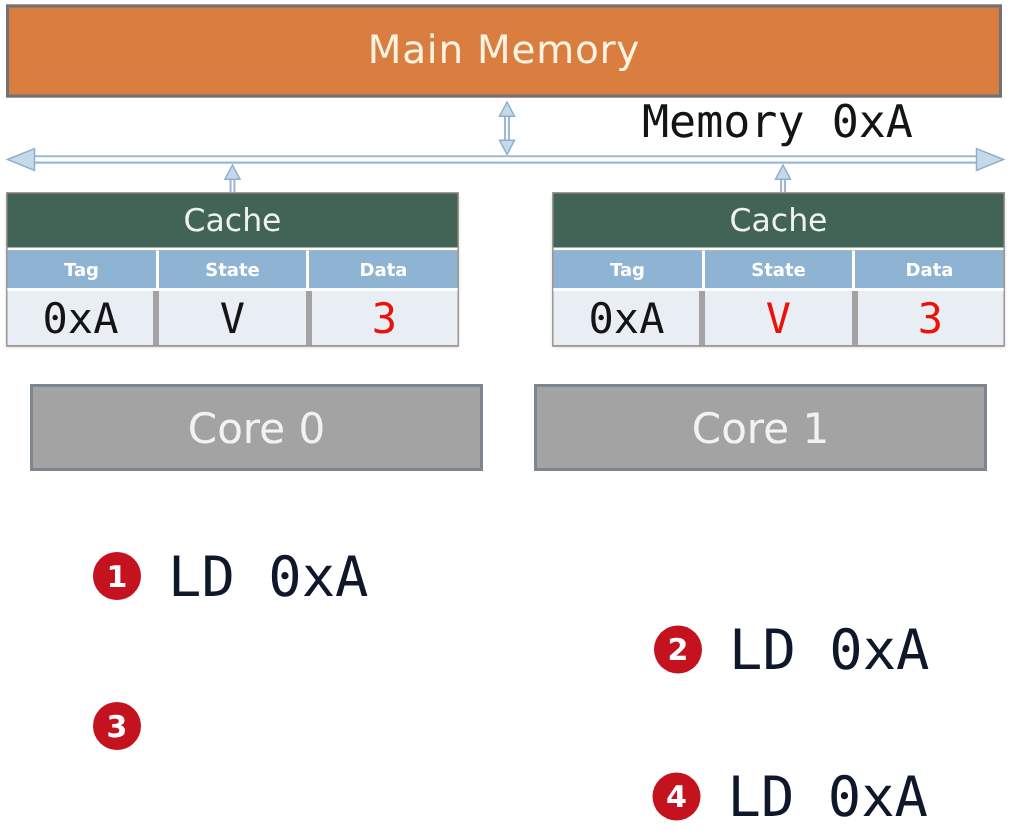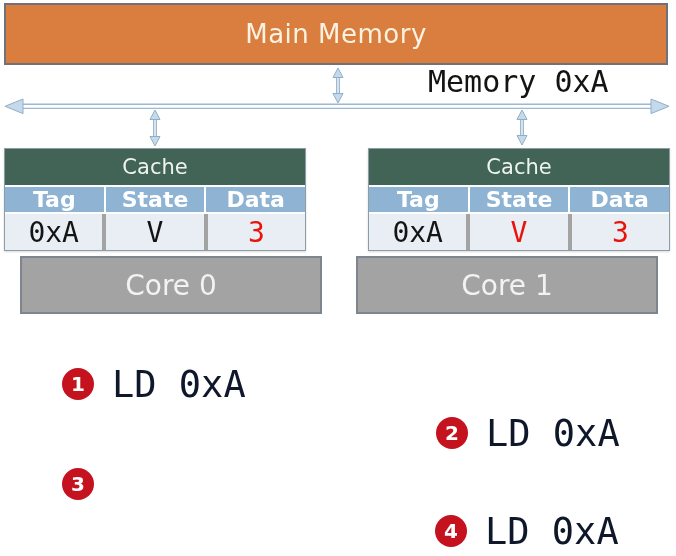--- a/index.html
+++ b/index.html
@@ -25,36 +25,36 @@
 
   
   .bus-label {
     position:absolute; left:428px; top:64px;
     font-family:"DejaVu Sans Mono", monospace; font-size:30px; color:#141414;
     white-space:nowrap;
   }
 
   
   .cache-card {
-    position:absolute; top:148px; width:300px;
+    position:absolute; top:128px; width:300px;
     border:1px solid #8e9ca8;
     box-shadow:0 1px 2px rgba(0,0,0,0.15);
     background:#f97316;
   }
   .cache-card.c-left { left:4px; }
   .cache-card.c-right { left:368px; }
   .cache-title {
     height:36px; background:#416457; color:#eef3ef;
     display:flex; align-items:center; justify-content:center;
     font-size:21px; border-bottom:2px solid #fbfdff;
   }
   .cache-cols { display:flex; height:25px; background:#8fb3d3; }
   .cache-col {
     flex:1; display:flex; align-items:center; justify-content:center;
-    color:#ffffff; font-weight:bold; font-size:22px;
+    color:#ffffff; font-weight:bold; font-size:12px;
     border-right:2px solid #ffffff;
   }
   .cache-col:last-child { border-right:none; }
   .cache-row { display:flex; height:36px; background:#e9eef5; border-top:2px solid #fbfdff; }
   .cache-cell {
     flex:1; display:flex; align-items:center; justify-content:center;
     font-family:"DejaVu Sans Mono", monospace; font-size:28px; color:#141414;
     border-right:4px solid #a3a3a3;
   }
   .cache-cell:last-child { border-right:none; }

